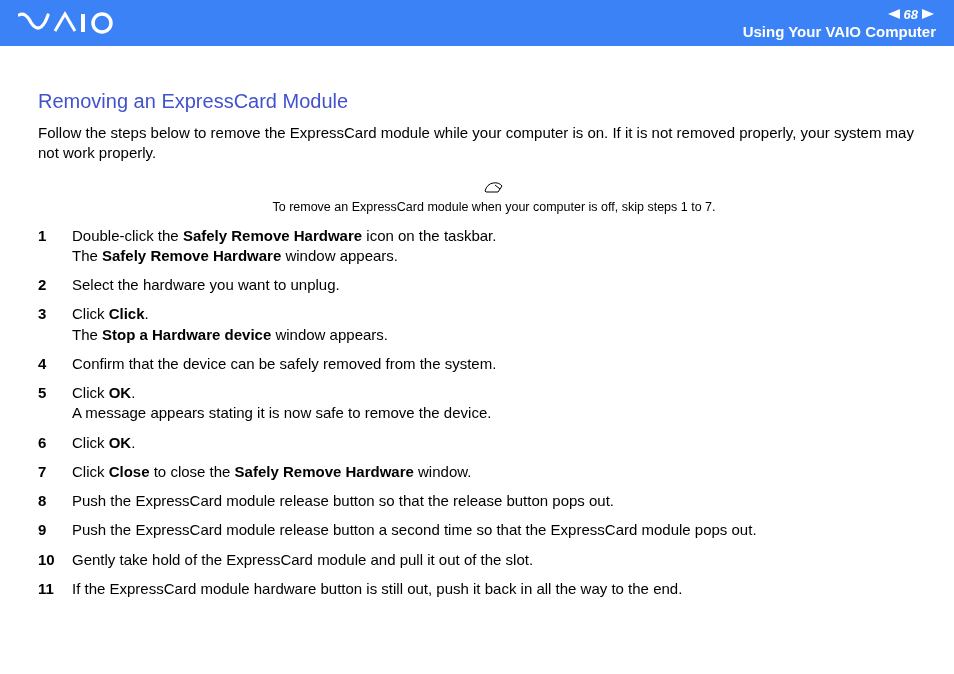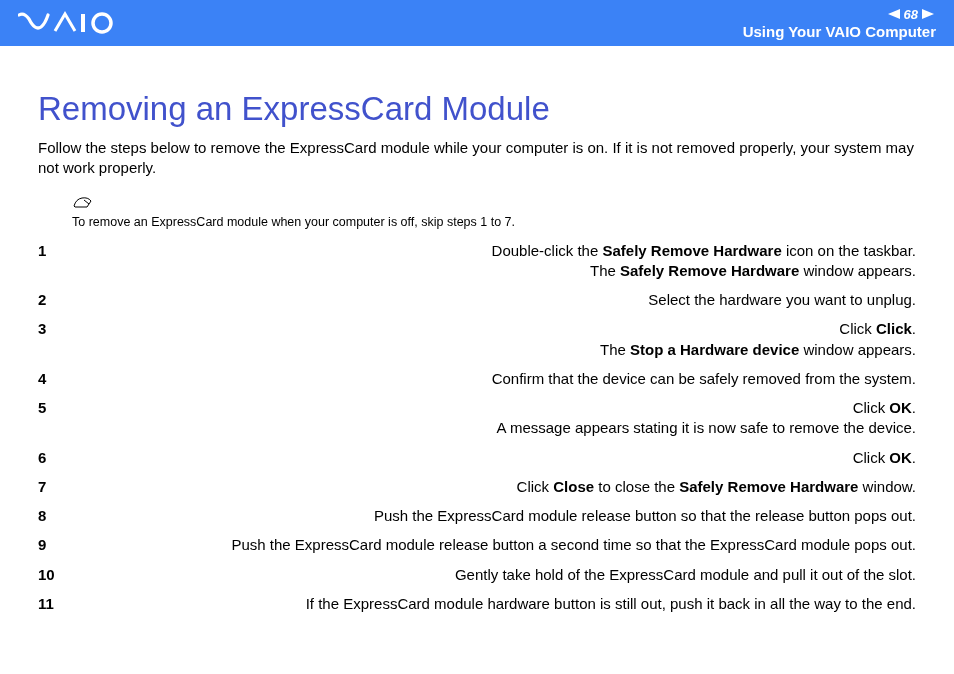--- a/index.html
+++ b/index.html
@@ -45,38 +45,39 @@
   .section-title {
     font-size: 15px;
     font-weight: bold;
     margin-top: 1px;
   }
   .content {
     padding: 44px 38px 0 38px;
   }
   .h1 {
     color: #4152cc;
-    font-size: 33px;
+    font-size: 20px;
     font-weight: normal;
     margin-bottom: 10px;
   }
   .intro {
     font-size: 15px;
     line-height: 1.35;
     margin-bottom: 16px;
   }
   .h2 {
     color: #8a8a8a;
     font-size: 18px;
     font-weight: normal;
     margin-bottom: 14px;
   }
   .note-block {
     margin-left: 34px;
     margin-bottom: 12px;
+    text-align: center;
   }
   .note-icon {
     display: inline-block;
     margin-bottom: 2px;
   }
   .note-text {
     font-size: 12.5px;
     font-family: Arial, Helvetica, sans-serif;
   }
   .steps {
@@ -87,21 +88,21 @@
     align-items: flex-start;
     margin-bottom: 9px;
     font-size: 15px;
     line-height: 1.35;
   }
   .step-num {
     font-weight: bold;
     min-width: 34px;
     flex-shrink: 0;
   }
-  .step-text { flex: 1; text-align: right; }
+  .step-text { flex: 1; }
   .step-text .b { font-weight: bold; }
 </style>
 </head>
 <body>
 
 <div class="header-bar">
   <div class="logo">
     <svg width="110" height="24" viewBox="0 0 110 24" fill="none">
       <path d="M1 4 Q 6 1 11 8 Q 17 20 23 16 Q 27 13 30 4" stroke="#fff" stroke-width="3.2" fill="none" stroke-linecap="round"></path>
       <path d="M38 4 L52 20 M52 4 L38 20" stroke="#fff" stroke-width="0" fill="none"></path>

